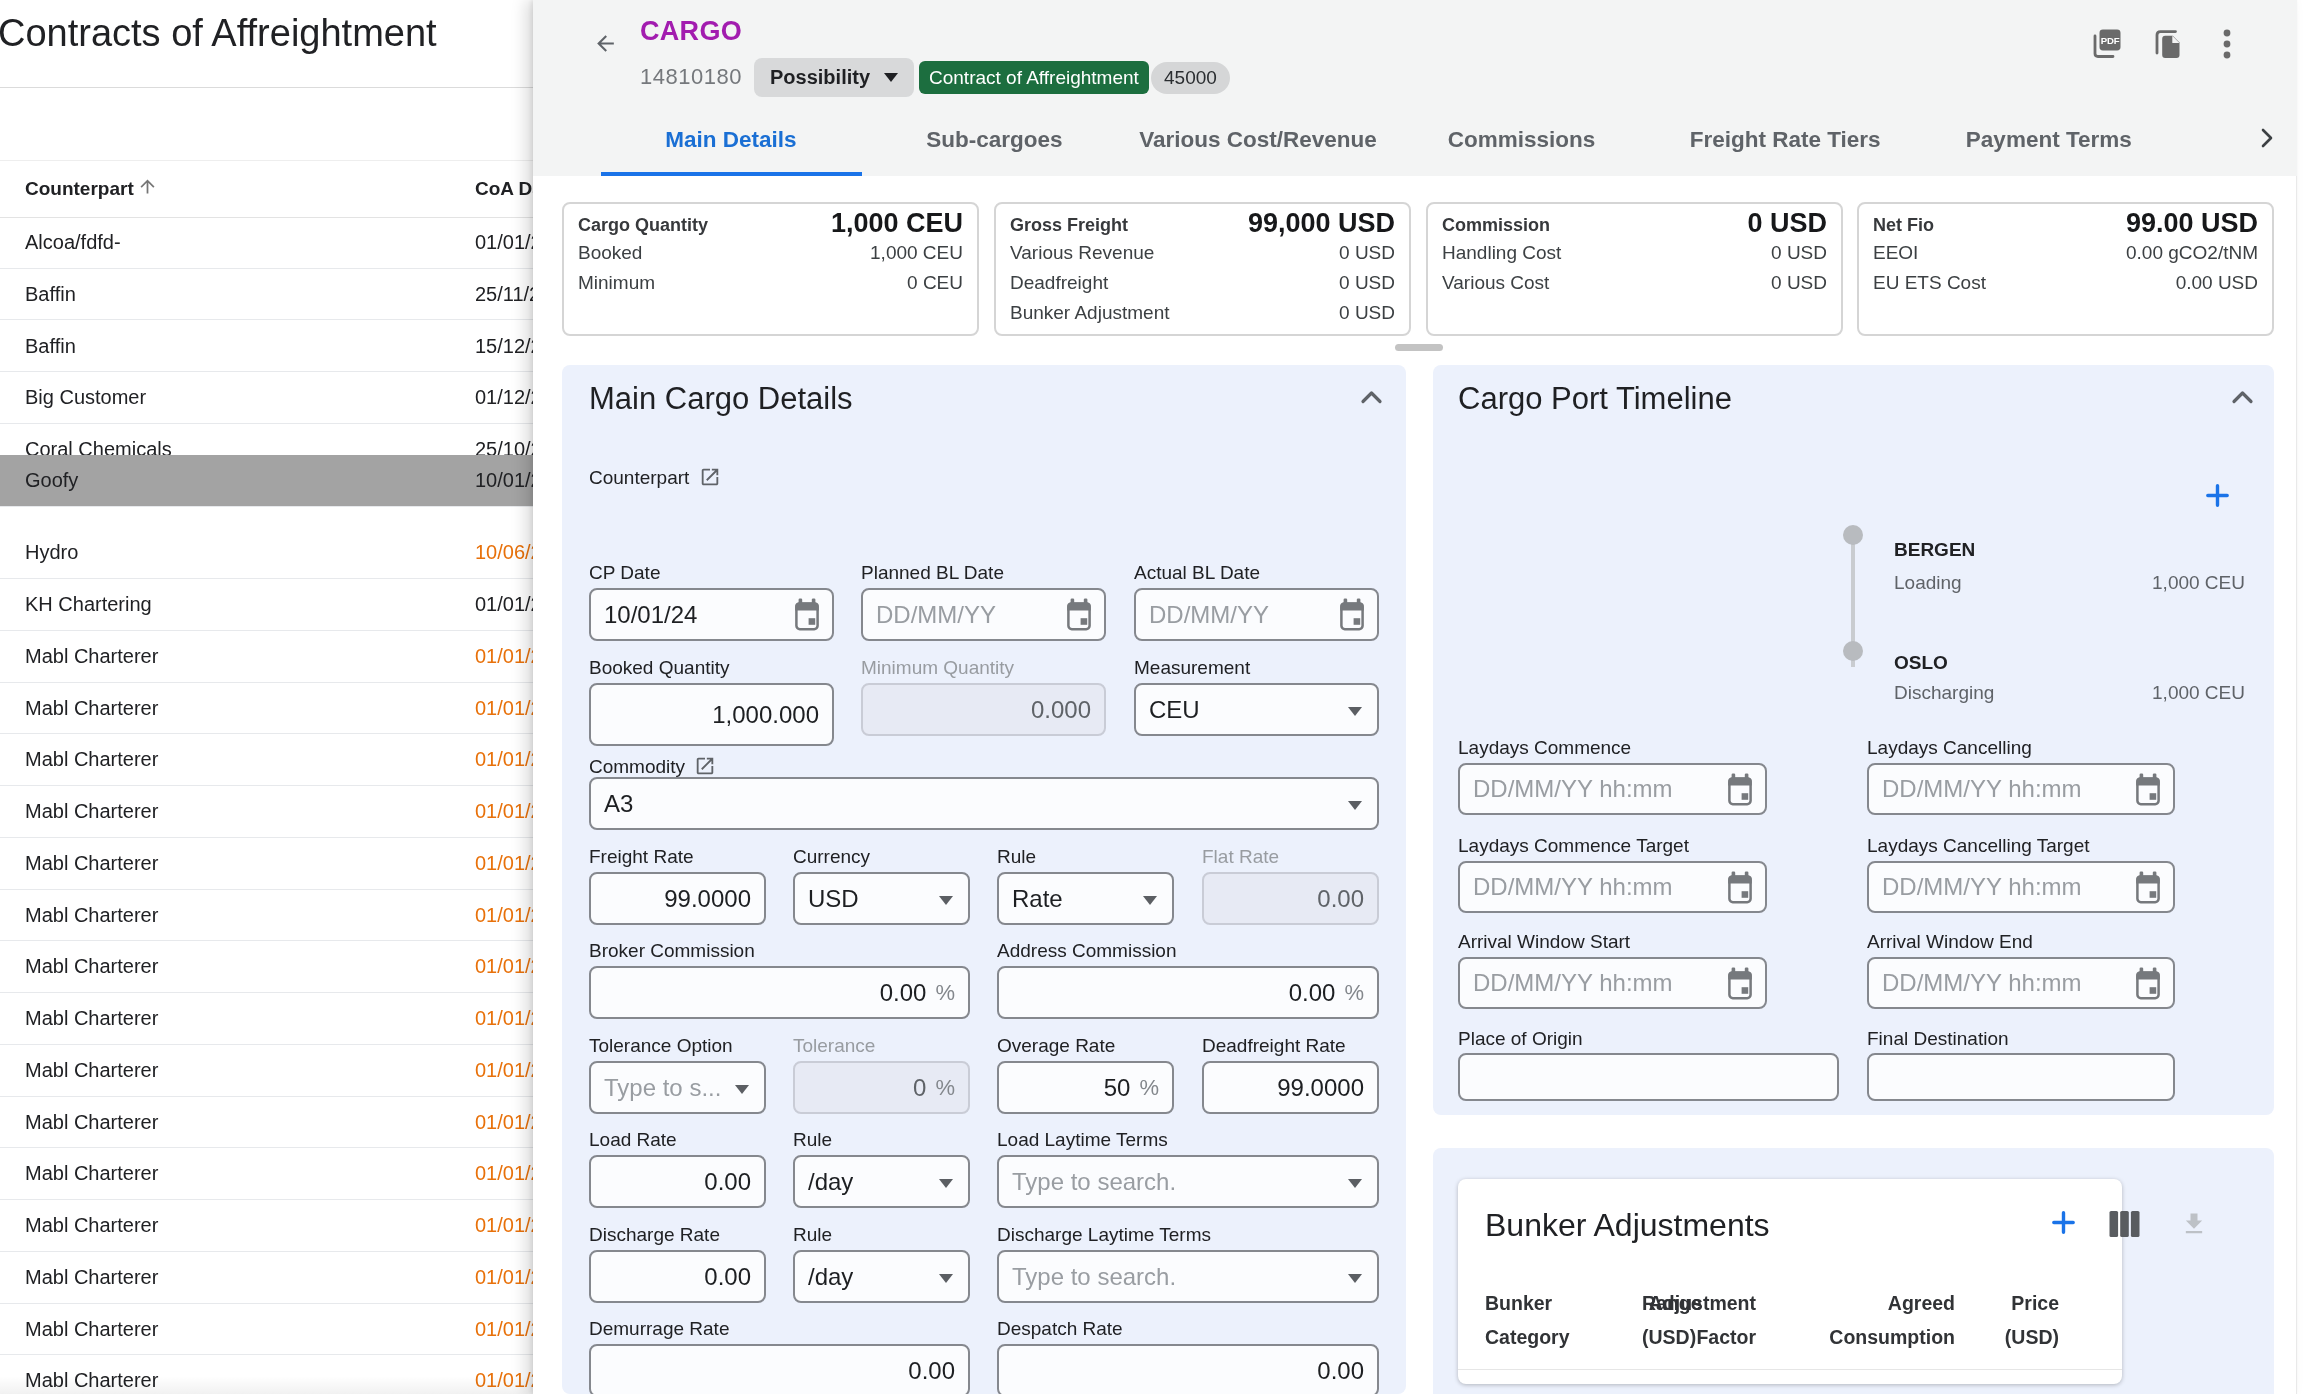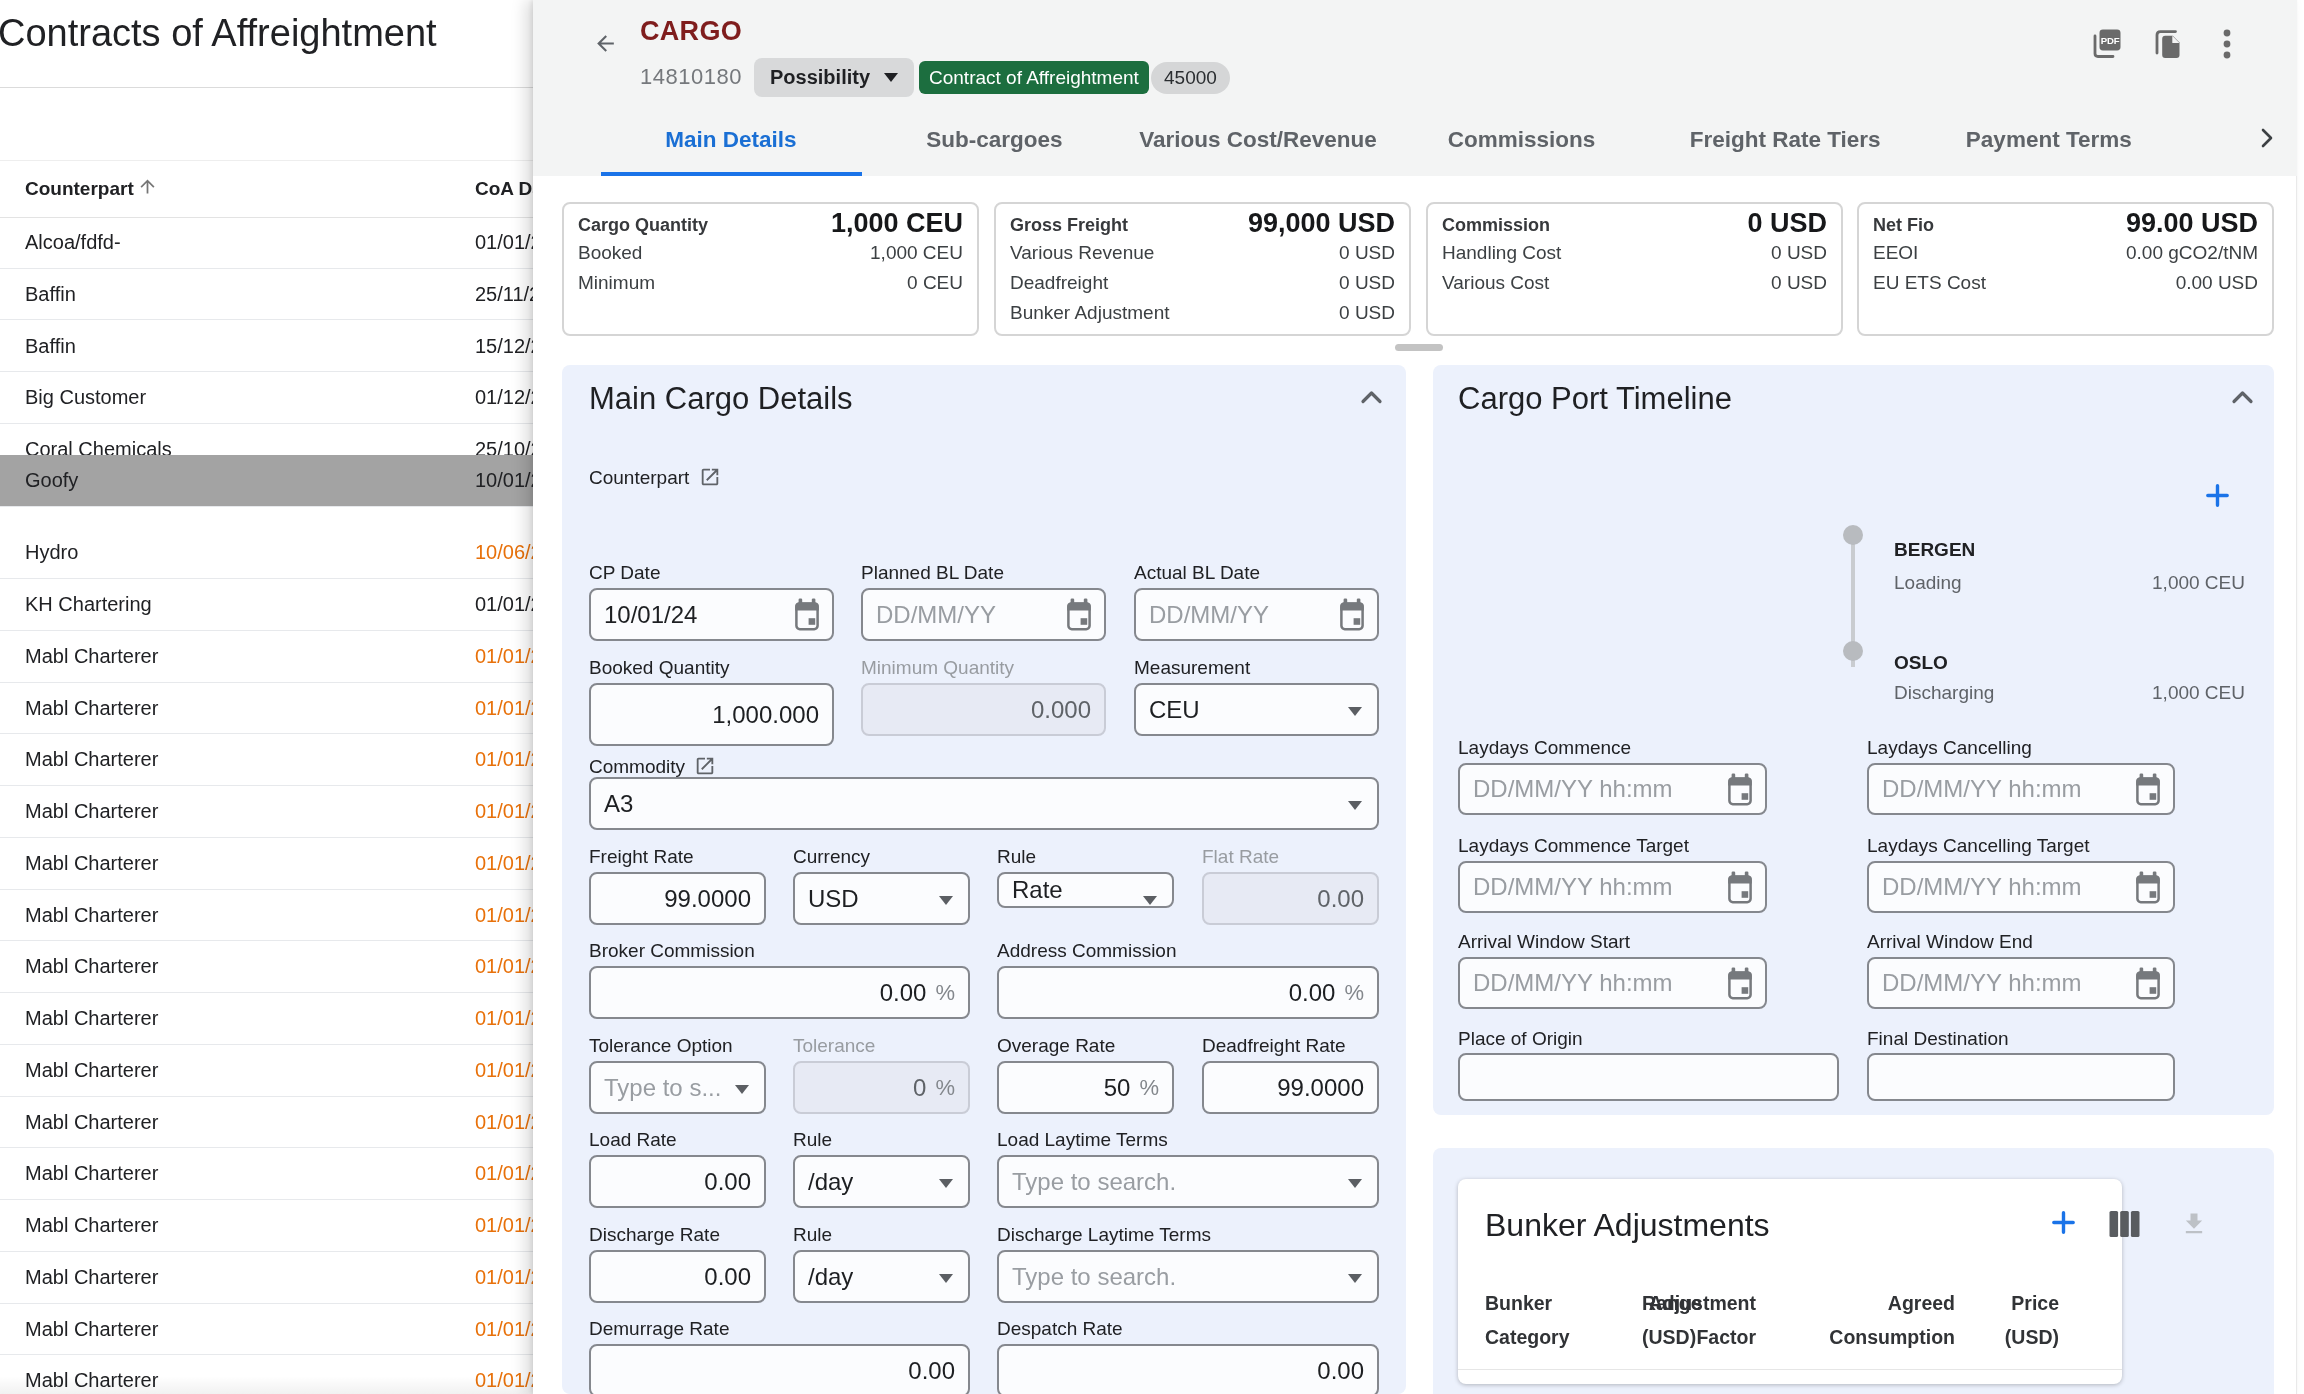--- a/index.html
+++ b/index.html
@@ -149,21 +149,21 @@
       <span class="td" style="color:#e8710a">01/01/24</span>
     </div>
   <div style="position:absolute;left:0;top:1376px;width:533px;height:18px;background:linear-gradient(rgba(0,0,0,0),rgba(0,0,0,0.055))"></div>
 </div>
 <div class="overlay">
 
 <div class="ohead">
   <span style="position:absolute;left:60px;top:31px"><svg width="25" height="25" viewBox="0 0 24 24" fill="#5f6368">
           <path d="M20 11H7.83l5.59-5.59L12 4l-8 8 8 8 1.41-1.41L7.83 13H20v-2z"></path>
         </svg></span>
-  <div style="position:absolute;left:107px;top:16px;font-size:27px;font-weight:700;color:#7f1d1d;letter-spacing:.3px">CARGO</div>
+  <div style="position:absolute;left:107px;top:16px;font-size:27px;font-weight:700;color:#a21caf;letter-spacing:.3px">CARGO</div>
   <div style="position:absolute;left:107px;top:64px;font-size:22px;color:#75787c;letter-spacing:.5px">14810180</div>
   <div class="chip chip1">Possibility<span class="bcaret"></span></div>
   <div class="chip chip2">Contract of Affreightment</div>
   <div class="chip chip3">45000</div>
   <span style="position:absolute;left:1556px;top:27px"><svg width="35" height="34" viewBox="0 0 35 34">
           <path d="M6 9 V26.5 Q6 29.5 9 29.5 H24" fill="none" stroke="#6a6a6a" stroke-width="2.8" stroke-linecap="round"></path>
           <rect x="10.5" y="2.5" width="21" height="21" rx="3.4" fill="#6a6a6a"></rect>
           <text x="21" y="17" font-family="Liberation Sans,sans-serif" font-size="9.6" font-weight="700" fill="#ffffff" letter-spacing="-0.2" text-anchor="middle">PDF</text>
         </svg></span>
   <span style="position:absolute;left:1617px;top:27px"><svg width="34" height="34" viewBox="0 0 34 34">
@@ -313,21 +313,21 @@
       </div>
       <div class="lbl" style="left:27px;top:481px">Freight Rate</div>
       <div class="lbl" style="left:231px;top:481px">Currency</div>
       <div class="lbl" style="left:435px;top:481px">Rule</div>
       <div class="lbl dis" style="left:640px;top:481px">Flat Rate</div>
       <div class="inp num" style="left:27px;top:507px;width:177px;height:53px">99.0000</div>
       <div class="inp sel" style="left:231px;top:507px;width:177px;height:53px">
         <span class="" style="overflow:hidden;white-space:nowrap">USD</span>
         <span class="caret"></span>
       </div>
-      <div class="inp sel" style="left:435px;top:507px;width:177px;height:36px">
+      <div class="inp sel" style="left:435px;top:507px;width:177px;height:53px">
         <span class="" style="overflow:hidden;white-space:nowrap">Rate</span>
         <span class="caret"></span>
       </div>
       <div class="inp num dis" style="left:640px;top:507px;width:177px;height:53px">0.00</div>
       <div class="lbl" style="left:27px;top:575px">Broker Commission</div>
       <div class="lbl" style="left:435px;top:575px">Address Commission</div>
       <div class="inp num" style="left:27px;top:601px;width:381px;height:53px">0.00<span class="sfx">%</span></div>
       <div class="inp num" style="left:435px;top:601px;width:382px;height:53px">0.00<span class="sfx">%</span></div>
       <div class="lbl" style="left:27px;top:670px">Tolerance Option</div>
       <div class="lbl dis" style="left:231px;top:670px">Tolerance</div>

